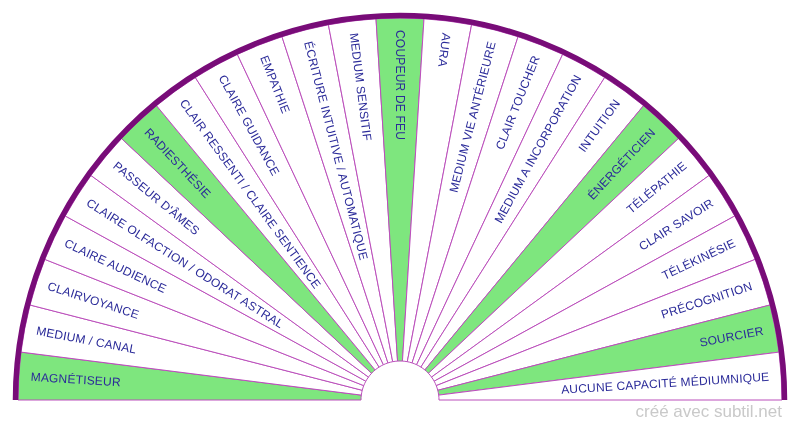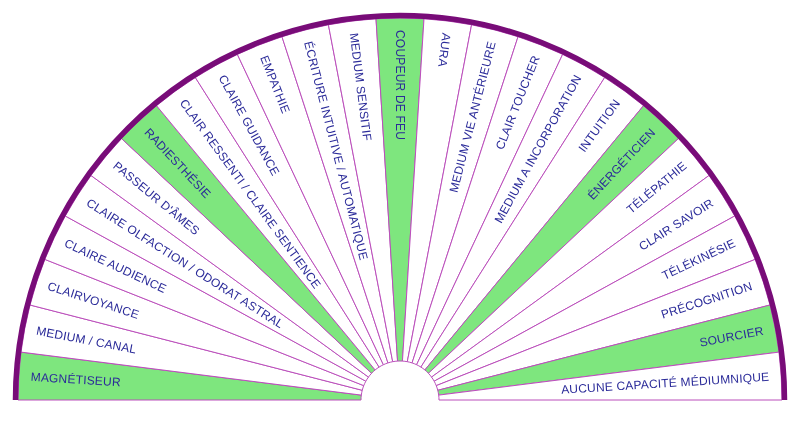--- a/index.html
+++ b/index.html
@@ -85,13 +85,14 @@
       <text x="578.25" y="75.77" transform="rotate(-61.2 578.25 75.77)" text-anchor="end" dominant-baseline="central" fill="#2b2b99" class="seg-label">MEDIUM A INCORPORATION</text>
       <text x="617.48" y="100.66" transform="rotate(-54 617.48 100.66)" text-anchor="end" dominant-baseline="central" fill="#2b2b99" class="seg-label">INTUITION</text>
       <text x="653.28" y="130.28" transform="rotate(-46.8 653.28 130.28)" text-anchor="end" dominant-baseline="central" fill="#2b2b99" class="seg-label">ÉNERGÉTICIEN</text>
       <text x="685.09" y="164.15" transform="rotate(-39.6 685.09 164.15)" text-anchor="end" dominant-baseline="central" fill="#2b2b99" class="seg-label">TÉLÉPATHIE</text>
       <text x="712.4" y="201.74" transform="rotate(-32.4 712.4 201.74)" text-anchor="end" dominant-baseline="central" fill="#2b2b99" class="seg-label">CLAIR SAVOIR</text>
       <text x="734.79" y="242.46" transform="rotate(-25.2 734.79 242.46)" text-anchor="end" dominant-baseline="central" fill="#2b2b99" class="seg-label">TÉLÉKINÉSIE</text>
       <text x="751.89" y="285.66" transform="rotate(-18 751.89 285.66)" text-anchor="end" dominant-baseline="central" fill="#2b2b99" class="seg-label">PRÉCOGNITION</text>
       <text x="763.45" y="330.67" transform="rotate(-10.8 763.45 330.67)" text-anchor="end" dominant-baseline="central" fill="#2b2b99" class="seg-label">SOURCIER</text>
       <text x="769.27" y="376.77" transform="rotate(-3.6 769.27 376.77)" text-anchor="end" dominant-baseline="central" fill="#2b2b99" class="seg-label">AUCUNE CAPACITÉ MÉDIUMNIQUE</text>
     </svg>
+  <div class="watermark">créé avec subtil.net</div>
 </div>
 
 </body></html>

